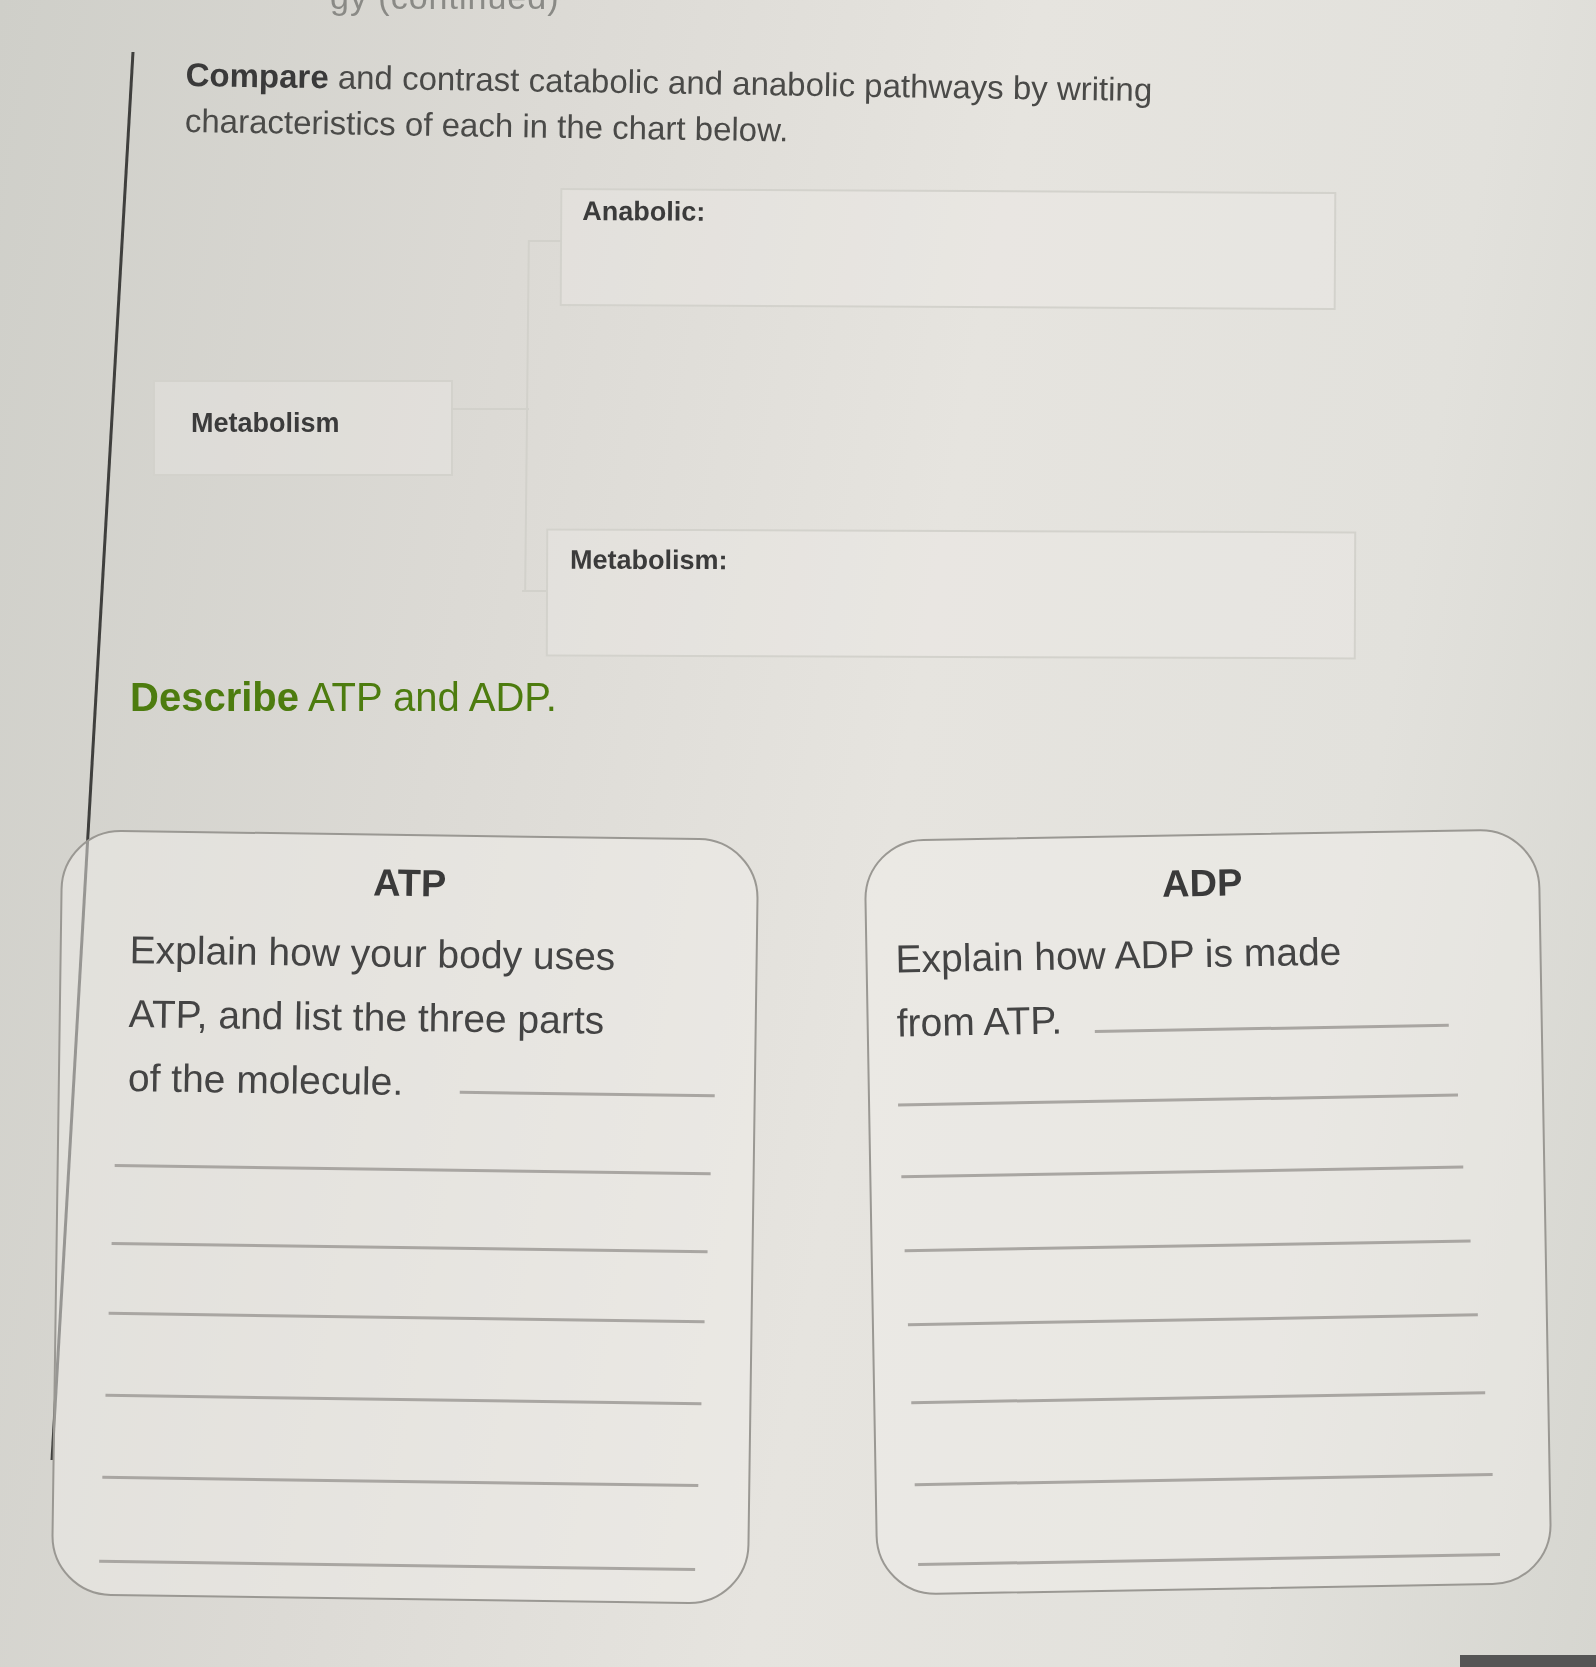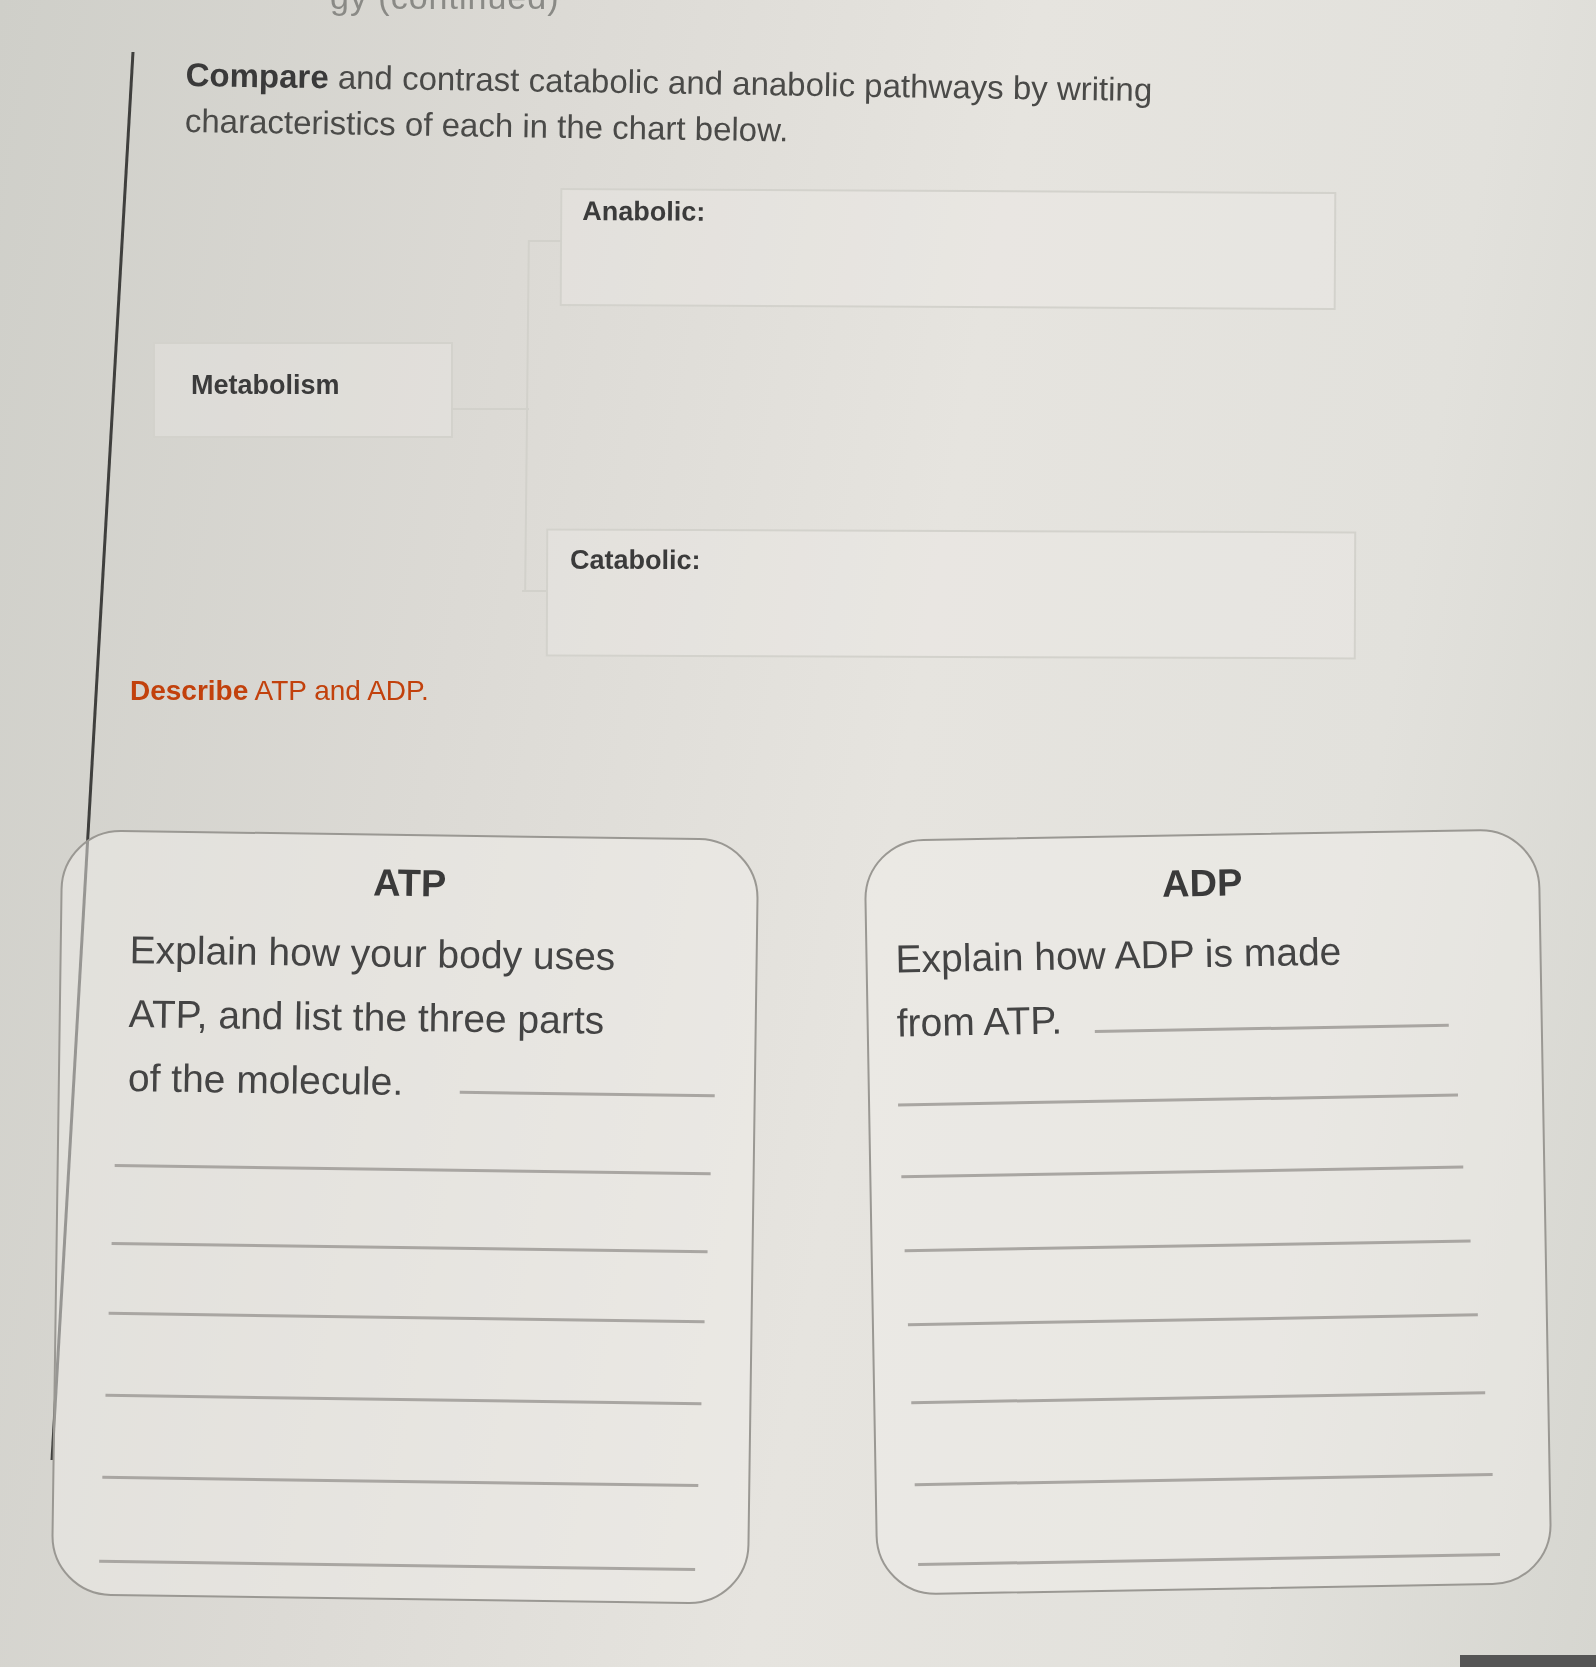--- a/index.html
+++ b/index.html
@@ -20,21 +20,21 @@
     left: 186px; top: 52px; width: 1100px; font-size: 33px; line-height: 46px; color: #4a4a48;
     transform: rotate(0.9deg); transform-origin: left top;
   }
   .instr b { color: #3a3a3a; }
   .box {
     position: absolute; border: 2px solid #d3d2cc; background: rgba(238,236,232,0.35);
   }
   .box-label { position: absolute; font-weight: bold; font-size: 27px; color: #3b3b3b; }
   .connector { position: absolute; background: #d2d1cb; }
   .section-title {
-    left: 130px; top: 675px; font-size: 28px; color: #c2410c;
+    left: 130px; top: 675px; font-size: 40px; color: #4d7c0f;
   }
   .section-title b { font-weight: bold; }
   .card {
     position: absolute; border: 2px solid #9a9893; border-radius: 60px;
     background: rgba(240,238,234,0.5);
   }
   .card-title {
     position: absolute; font-weight: bold; font-size: 38px; color: #3a3a3a;
     width: 100%; text-align: center;
   }
@@ -52,31 +52,31 @@
 <div class="abs top-cut">gy (continued)</div>
 
 <div class="abs instr">
   <b>Compare</b><span> and contrast catabolic and anabolic pathways by writing characteristics of each in the chart below.</span>
 </div>
 
 <div class="box" style="left:560px; top:190px; width:772px; height:114px; transform:rotate(0.3deg);">
   <span class="box-label" style="left:20px; top:6px;">Anabolic:</span>
 </div>
 
-<div class="box" style="left:153px; top:342px; width:296px; height:92px;">
+<div class="box" style="left:153px; top:380px; width:296px; height:92px;">
   <span class="box-label" style="left:36px; top:26px;">Metabolism</span>
 </div>
 
 <div class="connector" style="left:451px; top:408px; width:78px; height:2px;"></div>
 <div class="connector" style="left:526px; top:240px; width:2px; height:350px; transform:rotate(0.6deg);"></div>
 <div class="connector" style="left:528px; top:240px; width:34px; height:2px;"></div>
 <div class="connector" style="left:522px; top:590px; width:26px; height:2px;"></div>
 
 <div class="box" style="left:546px; top:530px; width:806px; height:124px; transform:rotate(0.2deg);">
-  <span class="box-label" style="left:22px; top:14px;">Catabolic:</span>
+  <span class="box-label" style="left:22px; top:14px;">Metabolism:</span>
 </div>
 
 <div class="abs section-title">
   <b>Describe</b><span> ATP and ADP.</span>
 </div>
 
 <div class="card" style="left:56px; top:834px; width:694px; height:762px; transform:rotate(0.8deg);">
   <div class="card-title" style="top:26px;">ATP</div>
   <div class="prompt" style="left:68px; top:86px; width:620px;">
     <div>Explain how your body uses</div>

